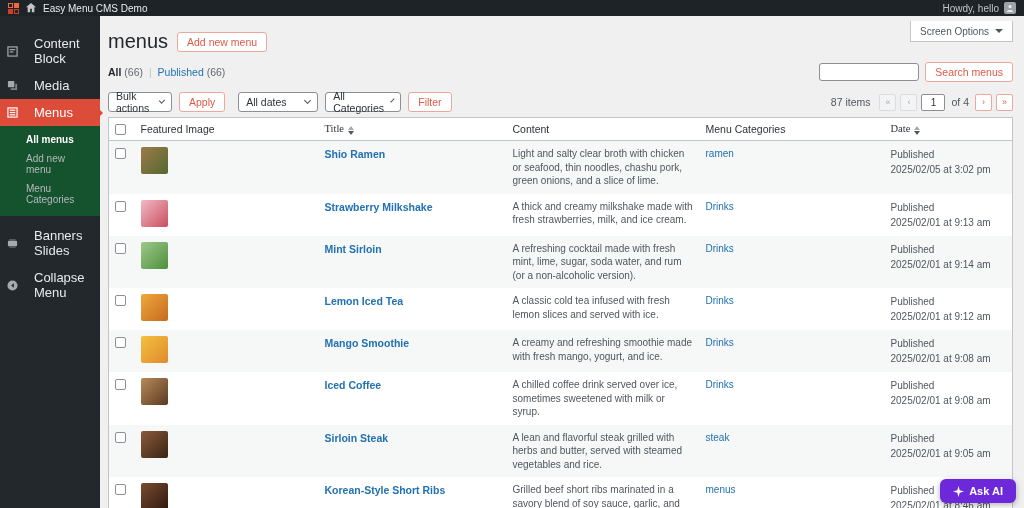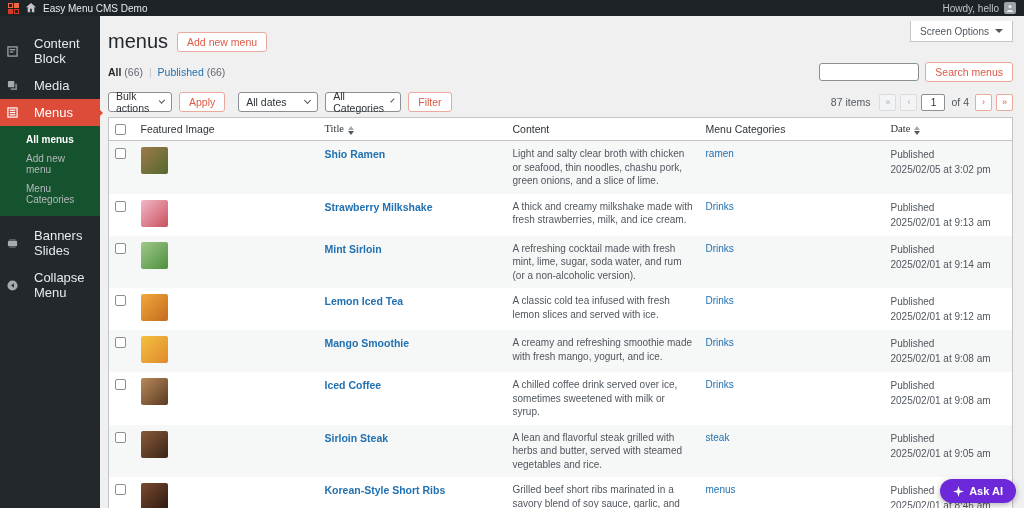--- a/index.html
+++ b/index.html
@@ -118,21 +118,21 @@
   .checkbox { display:block; width:11px; height:11px; border:1px solid #8c8f94; border-radius:2px; background:#fff; margin-top:1px; cursor:pointer; }
   .thumb { width:27px; height:27px; border-radius:2px; display:block; }
   td .row-title { color:#2271b1; font-weight:bold; font-size:10.5px; text-decoration:none; cursor:pointer; }
   td .cat-link { color:#2271b1; text-decoration:none; cursor:pointer; }
   .date-cell div { line-height:1.5; }
   
   .ask-ai {
     position:absolute; right:8px; bottom:5px; z-index:60;
     display:flex; align-items:center; gap:5px;
     background:#6d28d9; color:#fff; font-weight:bold; font-size:11px;
-    padding:6px 13px; border-radius:12px; border:none; cursor:pointer;
+    padding:6px 13px; border-radius:6px; border:none; cursor:pointer;
     box-shadow:0 2px 6px rgba(0,0,0,.3);
     font-family:"Liberation Sans", sans-serif;
   }
   svg { display:block; }
 </style>
 </head>
 <body>
 
 <div class="adminbar">
   <div class="adminbar-left">

